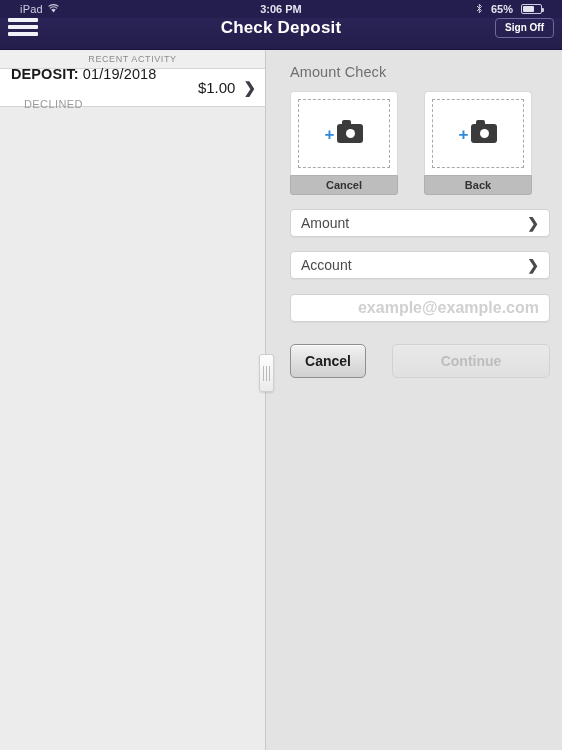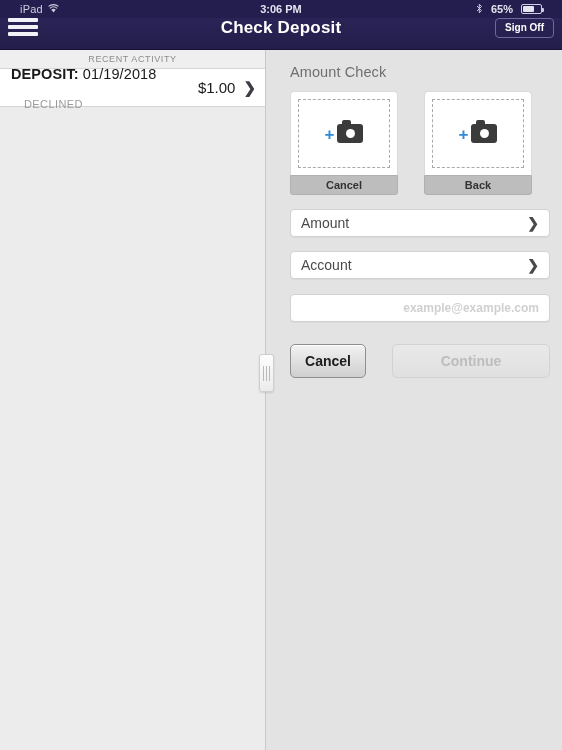--- a/index.html
+++ b/index.html
@@ -173,21 +173,21 @@
     background: #ffffff; border: 1px solid #d2d2d2; border-radius: 4px;
     display: flex; align-items: center; padding: 0 10px;
     box-shadow: 0 1px 0 rgba(0,0,0,.04); cursor: pointer;
   }
   .field-label { font-size: 14px; color: #4a4a4a; }
   .field .chev-r { margin-left: auto; color: #4a4a4a; font-size: 14px; font-weight: bold; }
   .field.email { margin-top: 15px; cursor: text; }
   .email-input {
     flex: 1; border: none; outline: none; margin-left: 12px;
     font-family: "Liberation Sans", sans-serif;
-    font-size: 12px; font-weight: bold; color: #555;
+    font-size: 16px; font-weight: bold; color: #555;
     text-align: right; background: transparent;
   }
   .email-input::placeholder { color: #d0d0d0; font-weight: bold; }
 
   
   .actions { display: flex; gap: 26px; margin-top: 22px; }
   .btn {
     height: 34px; border-radius: 5px;
     font-family: "Liberation Sans", sans-serif;
     font-size: 14px; font-weight: bold;

